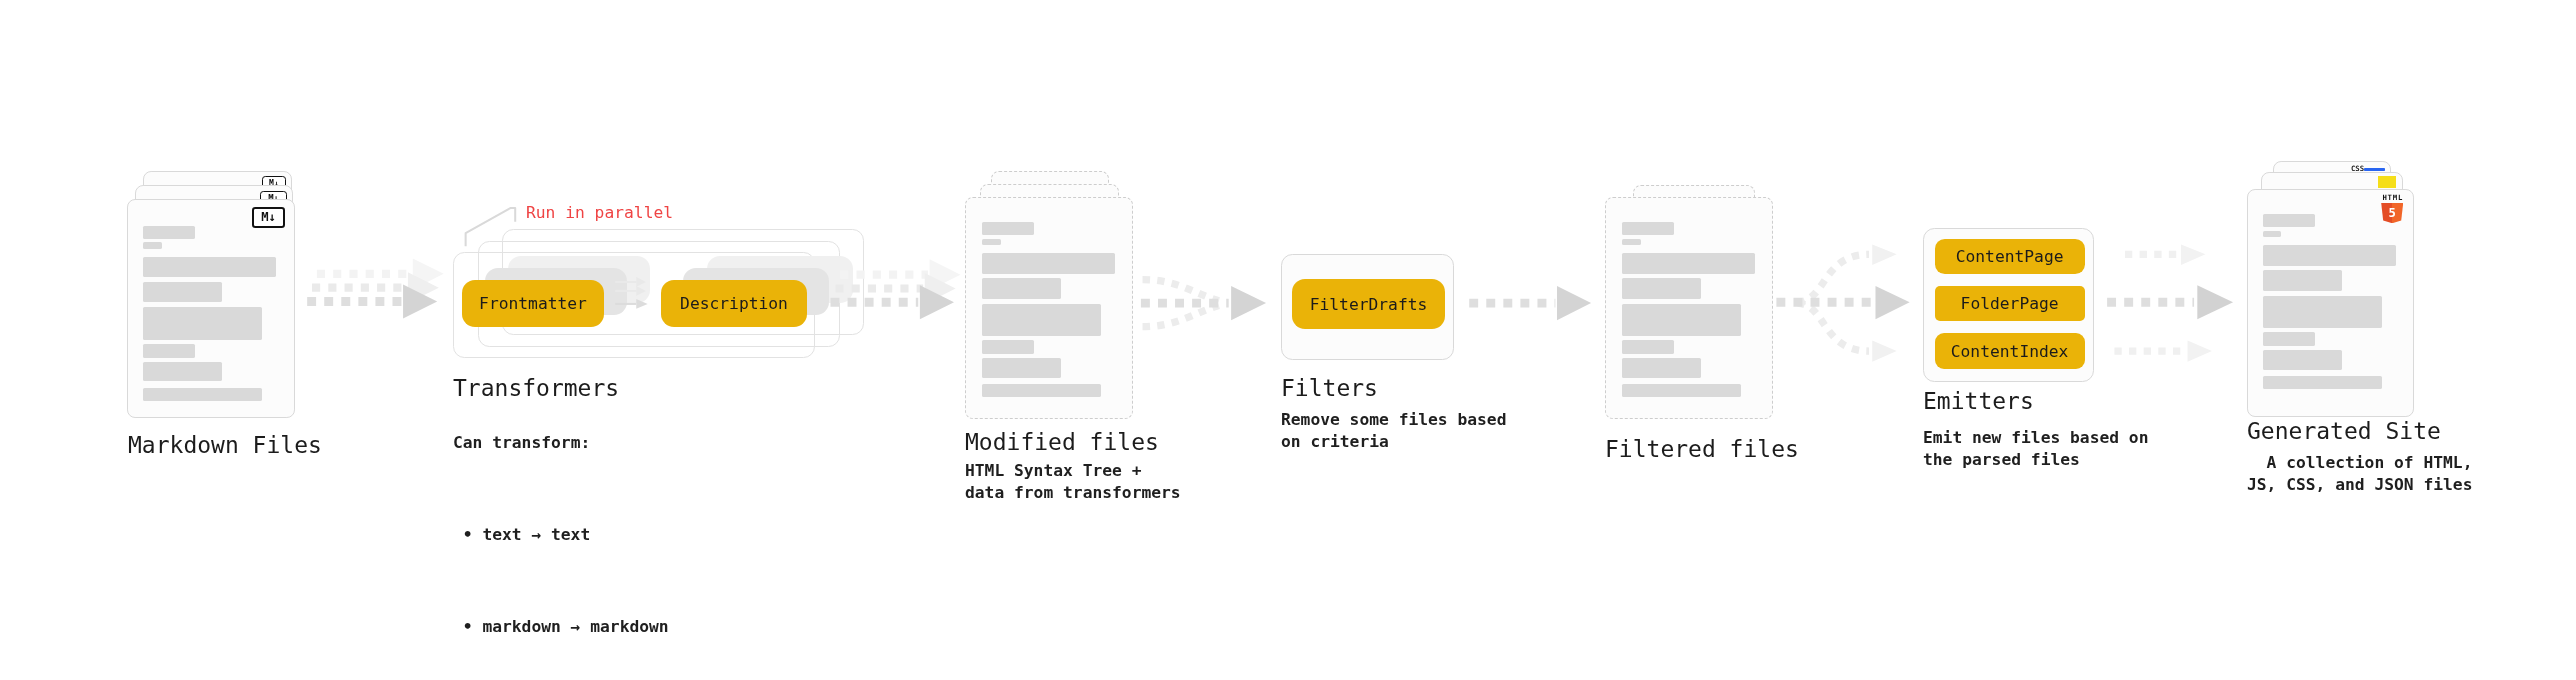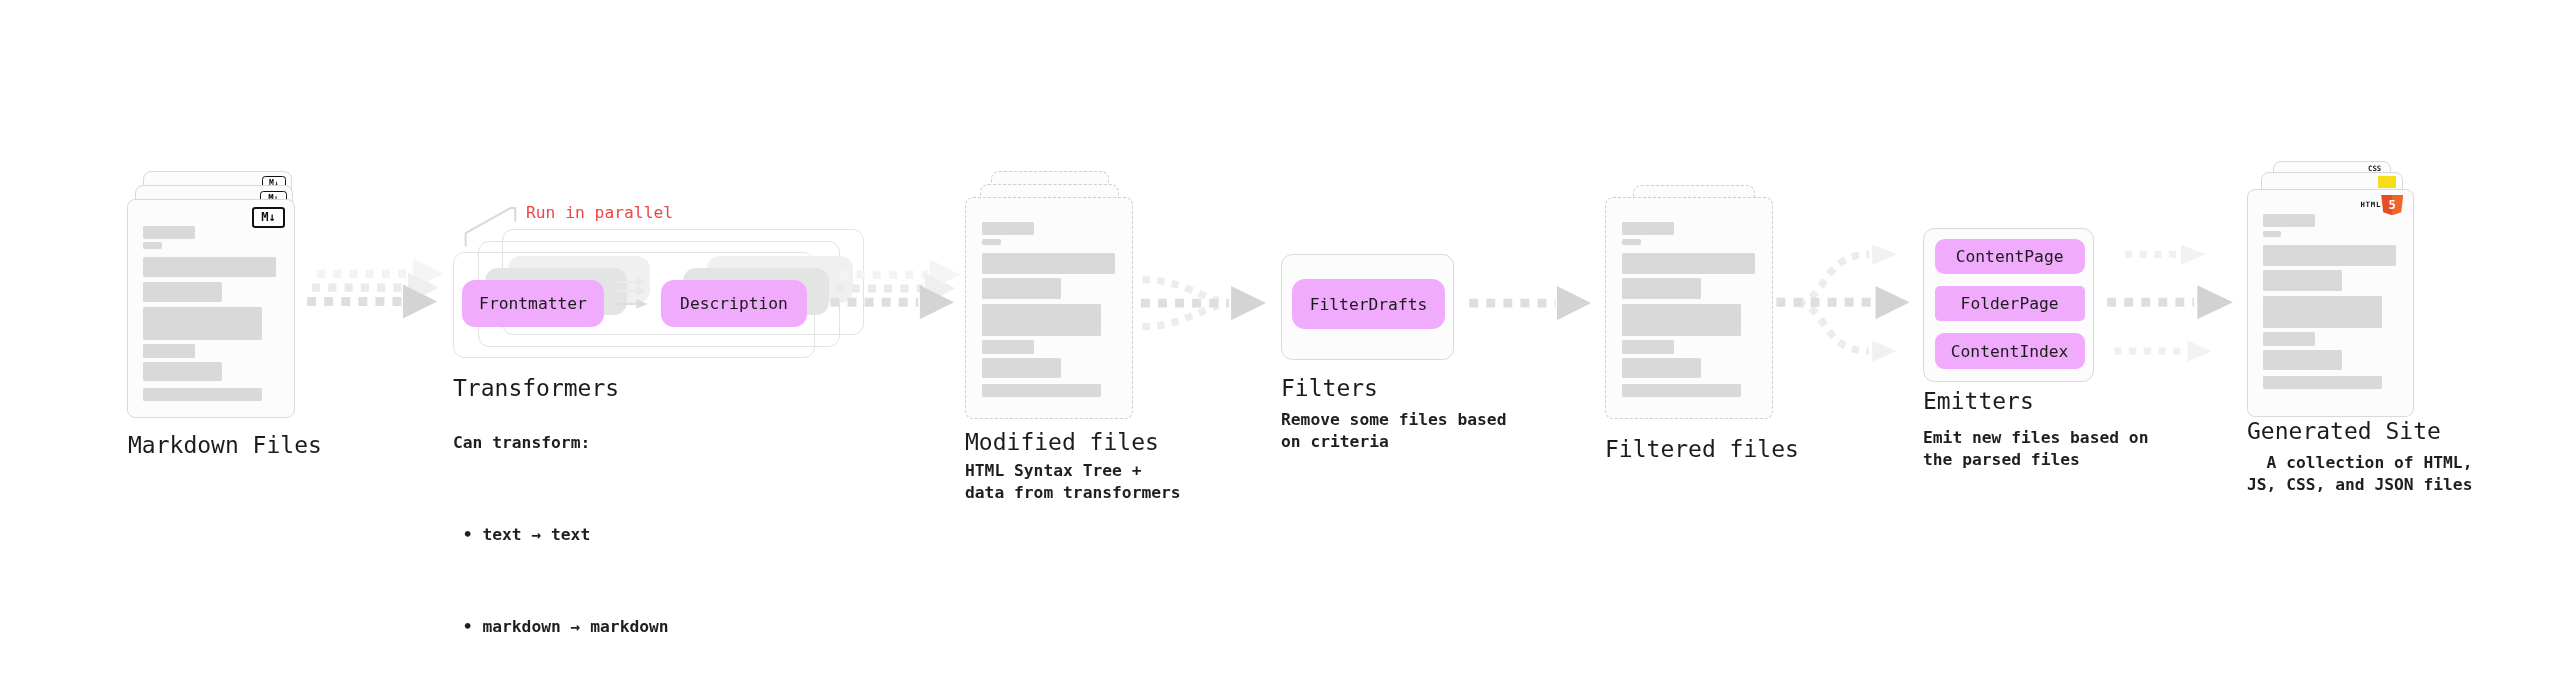--- a/index.html
+++ b/index.html
@@ -32,41 +32,41 @@
   .b8{width:119px;height:13px;margin-top:6.5px}
 
   
   .h { position:absolute; font-size:23px; line-height:26px; color:#1c1c1c; white-space:nowrap; }
   .d { position:absolute; font-size:16.3px; line-height:22px; color:#1f1f1f; white-space:pre-line;font-weight:bold; }
   .d .bullet { padding-left:9.8px;margin-top:48px; }
   .annotation { position:absolute; font-size:16.3px; color:#ef4444; white-space:nowrap; }
 
   
   .pill {
-    position:absolute; background:#f0abfc; border-radius:13px;
+    position:absolute; background:#eab308; border-radius:13px;
     display:flex; align-items:center; justify-content:center;
     font-size:16.3px; color:#1b1b1b; white-space:nowrap;
   }
   .pill.ghost1 { background:#e4e4e4; }
   .pill.ghost2 { background:#f0f0f0; }
 
   
   .mdbadge {
     position:absolute; background:#ffffff; border:1.6px solid #111;
     border-radius:3.3px; display:flex; align-items:center; justify-content:center;
     font-weight:bold; color:#111;
   }
   .mdbadge.sm { border-width:1.6px; }
 
   
-  .css-badge { position:absolute; display:flex; flex-direction:column; align-items:center; }
+  .css-badge { position:absolute; display:flex; flex-direction:row; align-items:center; }
   .css-badge .css-txt { font-size:7.3px; line-height:7.3px; font-weight:bold; color:#222; letter-spacing:0px; }
   .css-badge .css-bar { display:block; width:21px; height:3.3px; background:#2965f1; margin-top:0.8px; border-radius:0.8px; }
   .js-badge { position:absolute; width:18px; height:12.2px; background:#f5de19; }
-  .html-badge { position:absolute; display:flex; align-items:center; }
+  .html-badge { position:absolute; display:flex; flex-direction:column; align-items:flex-end; }
   .html-badge .html-txt { font-size:7.3px; line-height:8.1px; font-weight:bold; color:#111; letter-spacing:0.8px; }
   .html-badge .shield {
     width:22px; height:20.3px; margin-top:0.8px;
     background:linear-gradient(90deg,#e44d26 50%,#f16529 50%);
     clip-path:polygon(0 0,100% 0,91% 86%,50% 100%,9% 86%);
     display:flex; align-items:center; justify-content:center;
   }
   .html-badge .shield b { color:#fff; font-size:12.2px; line-height:12.2px; font-weight:bold; }
 
   svg.overlay { position:absolute; left:0; top:0; pointer-events:none; }

